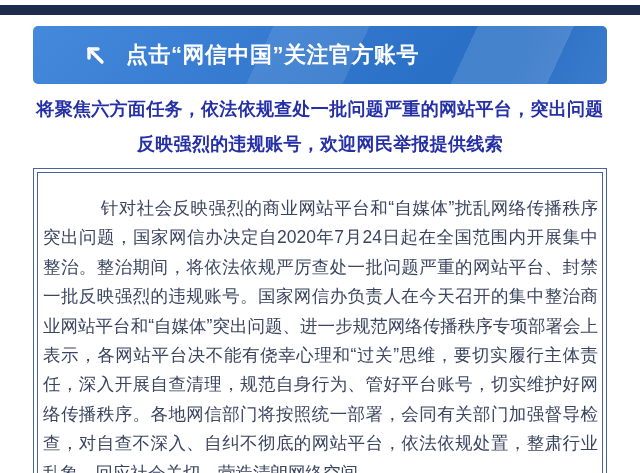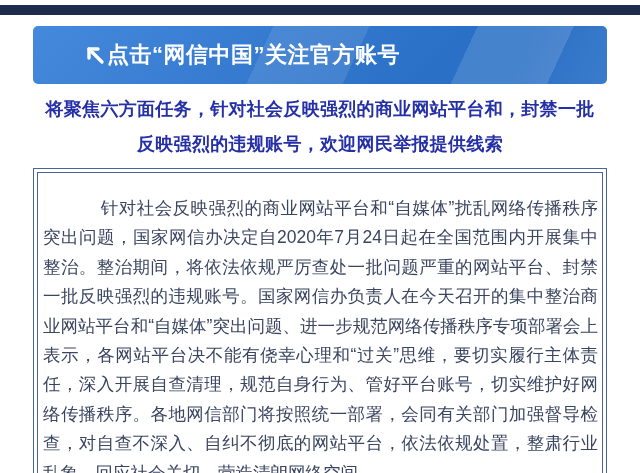--- a/index.html
+++ b/index.html
@@ -15,21 +15,21 @@
     background:linear-gradient(135deg,var(--banner-grad-start) 0%,var(--banner-grad-end) 70%);
     display:flex;align-items:center;padding-left:50px;overflow:hidden;cursor:pointer;}
   .banner::before{content:"";position:absolute;inset:0;pointer-events:none;
     background:
       linear-gradient(115deg,rgba(255,255,255,0) 40%,rgba(255,255,255,.10) 40%,rgba(255,255,255,.10) 56%,rgba(255,255,255,0) 56%),
       linear-gradient(115deg,rgba(255,255,255,0) 74%,rgba(255,255,255,.13) 74%,rgba(255,255,255,.13) 90%,rgba(255,255,255,0) 90%),
       linear-gradient(295deg,rgba(255,255,255,.08) 0%,rgba(255,255,255,0) 18%);}
   .arrow{width:24px;height:24px;display:inline-flex;flex:0 0 auto;}
   .arrow svg{width:100%;height:100%;}
   .banner-label{color:var(--banner-text);font-size:22px;font-weight:bold;
-    letter-spacing:.5px;white-space:nowrap;position:relative;}
+    margin-left:19px;letter-spacing:.5px;white-space:nowrap;position:relative;}
   .headline{margin:8px 33px 6px 33px;text-align:center;color:var(--headline-text);
     font-size:18px;font-weight:bold;line-height:35px;white-space:pre-line;letter-spacing:.3px;}
   .article-box{margin:0 33px;border:1px solid var(--box-border);padding:3px;height:330px;}
   .article-inner{border:1px solid var(--box-border);height:100%;padding:21px 4px 6px 5px;}
   .body-text{color:var(--body-text);font-size:17.5px;line-height:29.4px;
     text-indent:3.3em;text-align:justify;letter-spacing:0;}
 </style>
 </head>
 <body>
 
@@ -38,20 +38,20 @@
 <div class="banner">
   <span class="arrow">
     <svg viewBox="0 0 24 24" fill="none" stroke="#ffffff" stroke-width="3.4" stroke-linecap="round" stroke-linejoin="round">
       <path d="M6 6 L19 19"></path>
       <path d="M6 15 L6 6 L15 6"></path>
     </svg>
   </span>
   <span class="banner-label">点击“网信中国”关注官方账号</span>
 </div>
 
-<h1 class="headline">将聚焦六方面任务，针对社会反映强烈的商业网站平台和，封禁一批
+<h1 class="headline">将聚焦六方面任务，依法依规查处一批问题严重的网站平台，突出问题
 反映强烈的违规账号，欢迎网民举报提供线索</h1>
 
 <div class="article-box">
   <div class="article-inner">
     <p class="body-text">针对社会反映强烈的商业网站平台和“自媒体”扰乱网络传播秩序突出问题，国家网信办决定自2020年7月24日起在全国范围内开展集中整治。整治期间，将依法依规严厉查处一批问题严重的网站平台、封禁一批反映强烈的违规账号。国家网信办负责人在今天召开的集中整治商业网站平台和“自媒体”突出问题、进一步规范网络传播秩序专项部署会上表示，各网站平台决不能有侥幸心理和“过关”思维，要切实履行主体责任，深入开展自查清理，规范自身行为、管好平台账号，切实维护好网络传播秩序。各地网信部门将按照统一部署，会同有关部门加强督导检查，对自查不深入、自纠不彻底的网站平台，依法依规处置，整肃行业乱象，回应社会关切，营造清朗网络空间。</p>
   </div>
 </div>
 
 </body></html>

